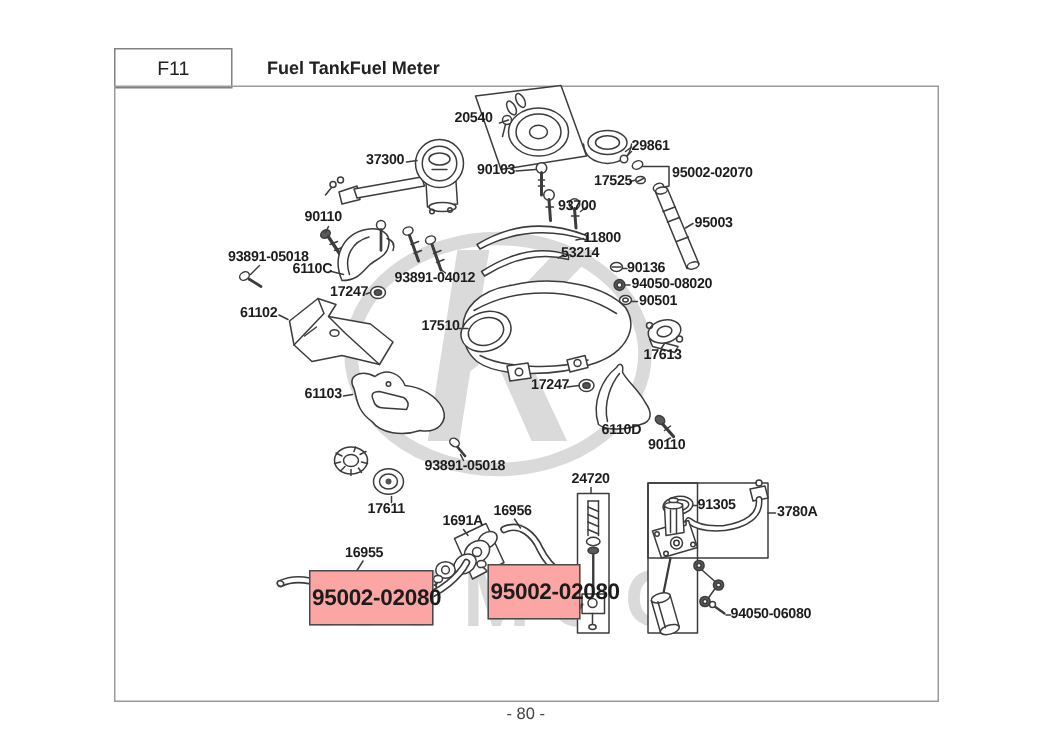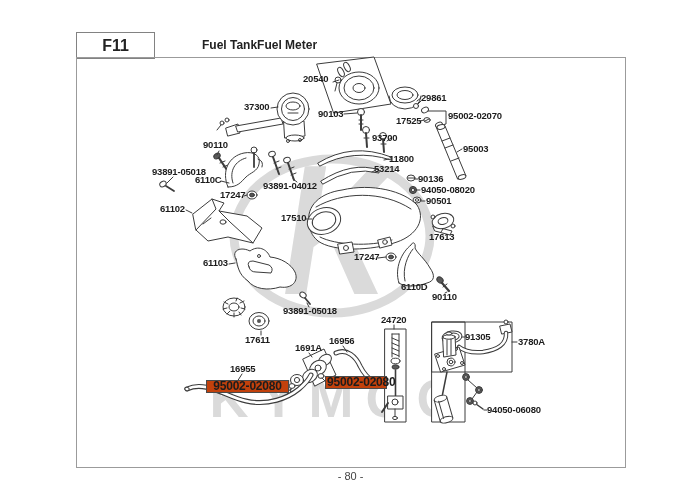--- a/index.html
+++ b/index.html
@@ -2,29 +2,29 @@
 <html><head>
 <meta charset="utf-8">
 <style>
   html,body{margin:0;padding:0;background:#fff;}
   #stage{position:relative;width:700px;height:495px;background:#fff;
          font-family:"Liberation Sans",sans-serif;overflow:hidden;}
   .frame{position:absolute;left:76px;top:57px;width:548px;height:409px;
          border:1px solid #9b9b9b;}
   .code-box{position:absolute;left:76px;top:32px;width:77px;height:25px;
          border:1px solid #828282;display:flex;align-items:center;justify-content:center;
-         font-size:16px;font-weight:bold;color:#222;background:#fff;}
-  .doc-title{position:absolute;left:178px;top:38px;font-size:12px;font-weight:bold;color:#222;margin-left:24px;}
+         font-size:13px;font-weight:normal;color:#222;background:#fff;}
+  .doc-title{position:absolute;left:178px;top:38px;font-size:12px;font-weight:bold;color:#222;}
   .footer{position:absolute;left:76px;top:470px;width:549px;text-align:center;
          font-size:11px;font-weight:normal;color:#444;}
   svg#art{position:absolute;left:0;top:0;pointer-events:none;}
   .lbl{position:absolute;font-size:9.5px;font-weight:bold;color:#1c1c1c;
        letter-spacing:-0.2px;white-space:nowrap;line-height:10px;}
-  .lbl.boxed{border:1px solid #4a4a4a;background:#c2410c;text-align:center;
-       font-size:12px;height:11px;line-height:11px;padding:0 1px;}
+  .lbl.boxed{border:1px solid #4a4a4a;background:#fca5a5;text-align:center;
+       font-size:15px;height:11px;line-height:11px;padding:12px 1px;}
 </style>
 </head>
 <body>
 
 <div id="stage">
 
   <div class="code-box">
     <span>F11</span>
   </div>
   <div class="doc-title">Fuel TankFuel Meter</div>

